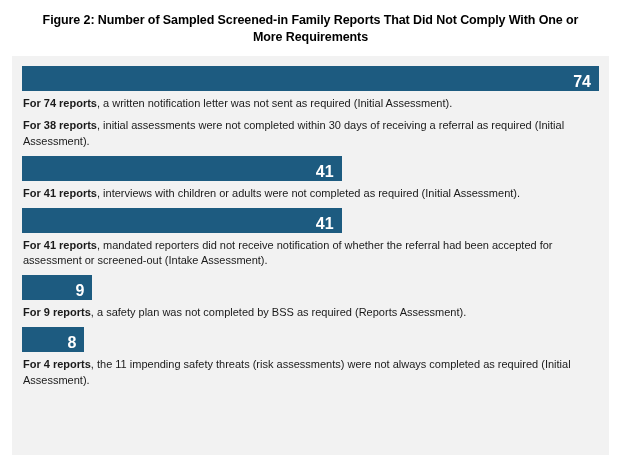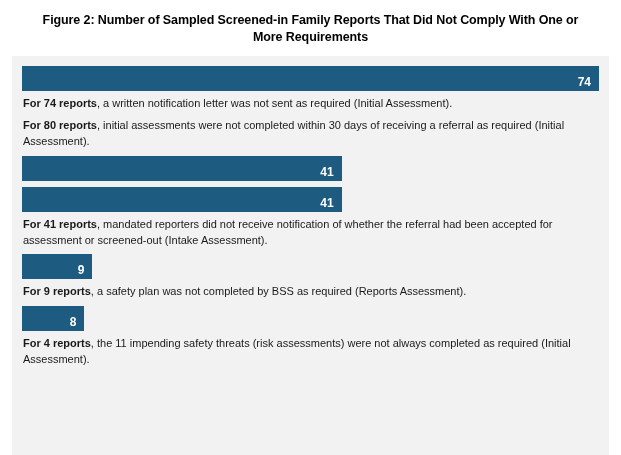--- a/index.html
+++ b/index.html
@@ -49,21 +49,21 @@
     background: #1d5b80;
     height: 25px;
     display: flex;
     align-items: center;
     justify-content: flex-end;
     box-sizing: border-box;
     padding-right: 8px;
   }
   .bar-value {
     color: #ffffff;
-    font-size: 12px;
+    font-size: 16px;
     font-weight: bold;
     line-height: 1;
     margin-top: 7px;
   }
   .bar-caption {
     font-size: 11px;
     line-height: 1.45;
     color: #1a1a1a;
     margin-top: 5px;
     padding-left: 1px;
@@ -84,29 +84,30 @@
     <div class="bar-group">
       <div class="bar-row">
         <div class="bar" style="width:100%">
           <span class="bar-value">74</span>
         </div>
       </div>
       <div class="bar-caption"><b>For 74 reports</b><span>, a written notification letter was not sent as required (Initial Assessment).</span></div>
     </div>
 
     <div class="bar-group">
-      <div class="bar-caption"><b>For 80 reports</b><span>, initial assessments were not completed within 30 days of receiving a referral as required (Initial Assessment).</span></div>
+      <div class="bar-caption"><b>For 38 reports</b><span>, initial assessments were not completed within 30 days of receiving a referral as required (Initial Assessment).</span></div>
     </div>
 
     <div class="bar-group">
       <div class="bar-row">
         <div class="bar" style="width:55.4%">
           <span class="bar-value">41</span>
         </div>
       </div>
+      <div class="bar-caption"><b>For 41 reports</b><span>, interviews with children or adults were not completed as required (Initial Assessment).</span></div>
     </div>
 
     <div class="bar-group">
       <div class="bar-row">
         <div class="bar" style="width:55.4%">
           <span class="bar-value">41</span>
         </div>
       </div>
       <div class="bar-caption"><b>For 41 reports</b><span>, mandated reporters did not receive notification of whether the referral had been accepted for assessment or screened-out (Intake Assessment).</span></div>
     </div>

